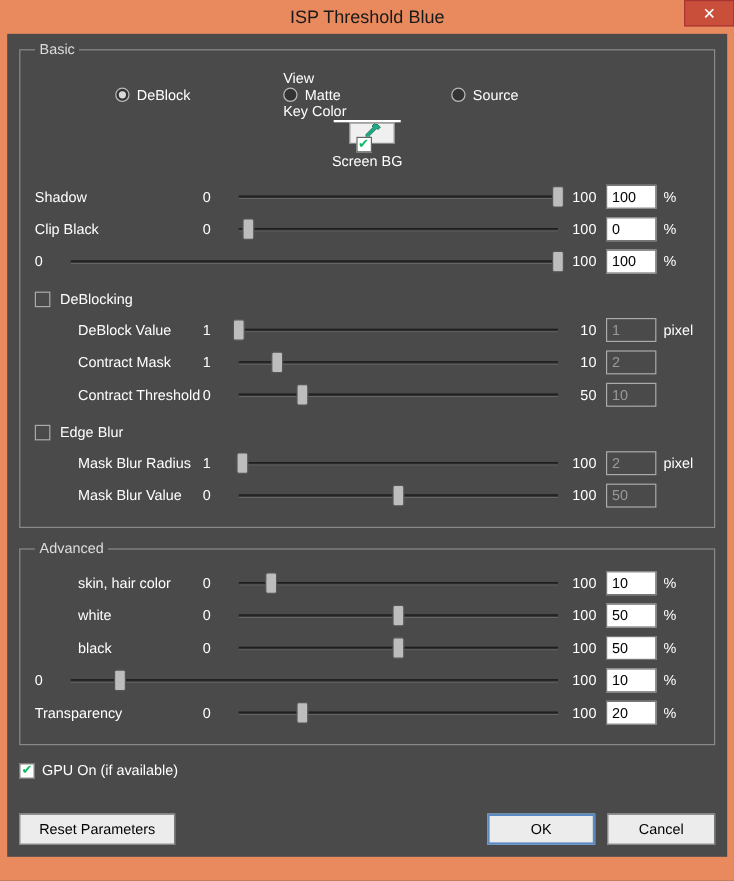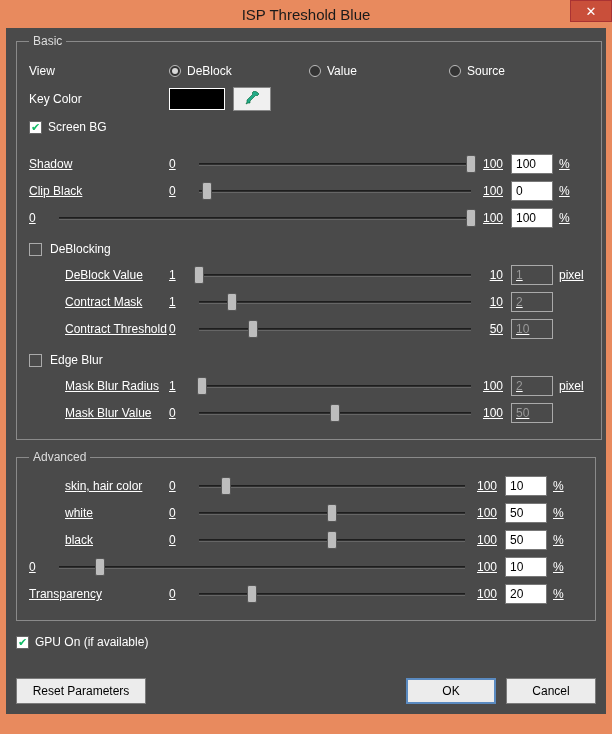--- a/index.html
+++ b/index.html
@@ -56,20 +56,21 @@
   legend {
     padding: 0 4px;
     color: #ddd;
     font-size: 12px;
   }
   .row {
     display: flex;
     align-items: center;
     height: 26px;
     margin: 2px 0;
+    flex-direction: column;
   }
   .label-col { width: 140px; }
   .radio-group { display: flex; gap: 0; flex: 1; }
   .radio-item { display: flex; align-items: center; width: 140px; gap: 6px; }
   .radio-circle {
     width: 12px; height: 12px; border-radius: 50%;
     border: 1px solid #bbb; background: #333;
     display: flex; align-items: center; justify-content: center;
   }
   .radio-circle.checked::after {
@@ -91,21 +92,20 @@
     margin-right: 6px; color: #1b6; font-size: 11px; line-height: 1;
   }
   .checkbox.gray {
     background: #4a4a4a;
     border: 1px solid #aaa;
     color: transparent;
   }
   .slider-row {
     display: flex; align-items: center; height: 26px;
     margin: 1px 0;
-    text-decoration: underline;
   }
   .slabel { width: 140px; }
   .slabel.indent2 { padding-left: 36px; }
   .smin { width: 24px; text-align: left; }
   .strack-wrap { flex: 1; padding: 0 6px; position: relative; height: 20px; display:flex; align-items:center; }
   .strack {
     height: 3px; width: 100%; background: #2e2e2e;
     border-top: 1px solid #1e1e1e; border-bottom: 1px solid #666;
     position: relative;
   }
@@ -157,21 +157,21 @@
 
     <div class="row">
       <div class="label-col">View</div>
       <div class="radio-group">
         <div class="radio-item">
           <span class="radio-circle checked"></span>
           <span>DeBlock</span>
         </div>
         <div class="radio-item">
           <span class="radio-circle"></span>
-          <span>Value</span>
+          <span>Matte</span>
         </div>
         <div class="radio-item">
           <span class="radio-circle"></span>
           <span>Source</span>
         </div>
       </div>
     </div>
 
     <div class="row">
       <div class="label-col">Key Color</div>

